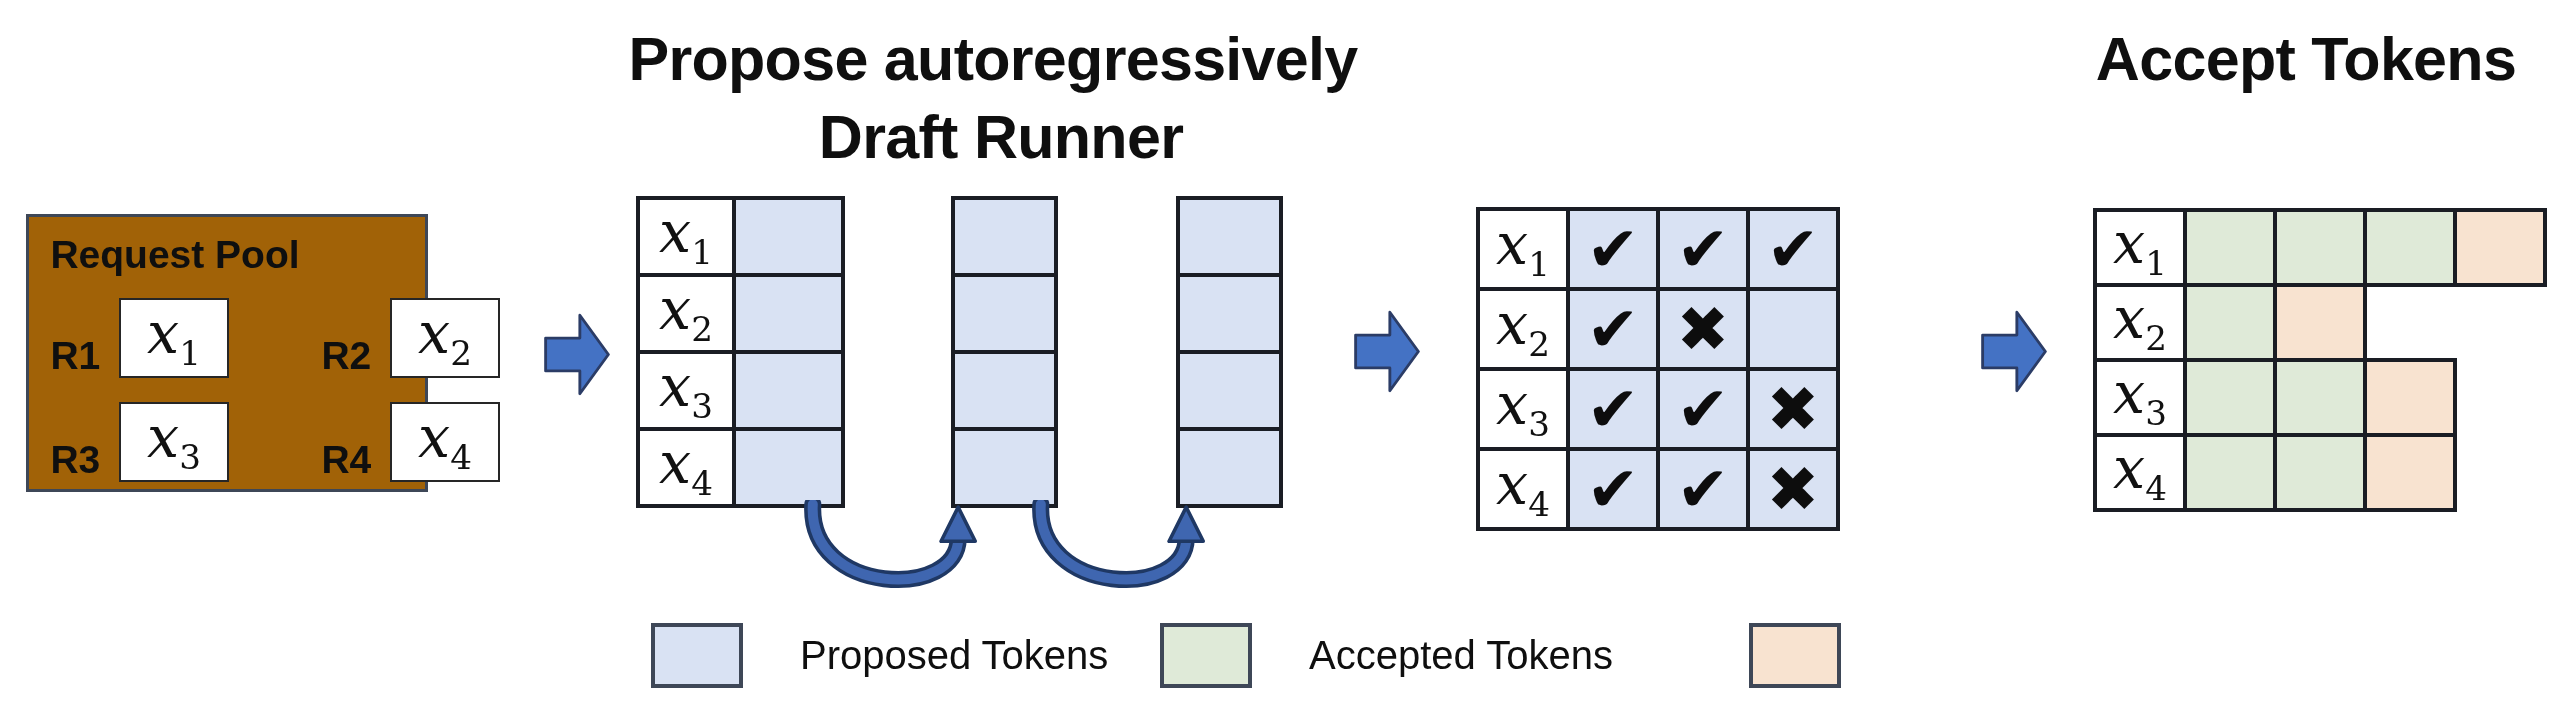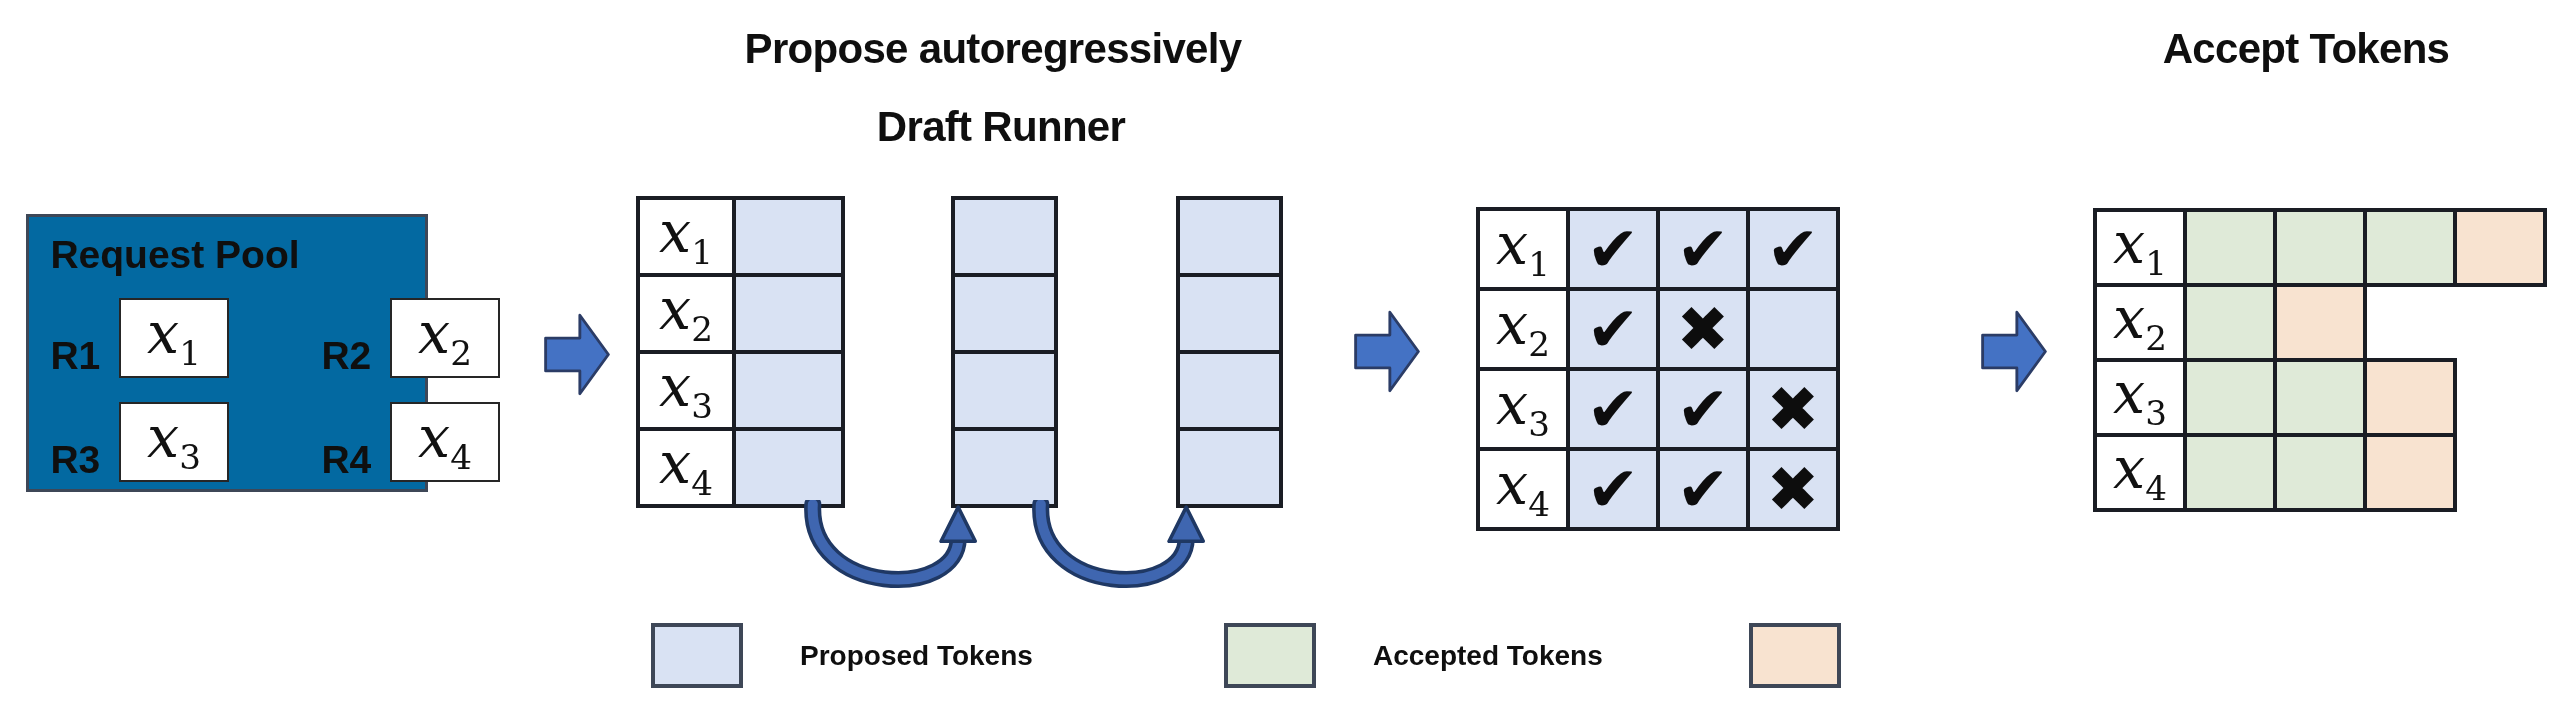--- a/index.html
+++ b/index.html
@@ -15,26 +15,26 @@
     --ink:#0f0f0f;
   }
   html,body{margin:0;padding:0;background:#ffffff;}
   #canvas{
     position:relative;width:2576px;height:703px;background:#ffffff;overflow:hidden;
     font-family:"Liberation Sans", sans-serif;color:var(--ink);
   }
   
   .heading{
     position:absolute;transform:translateX(-50%);white-space:nowrap;
-    font-size:42px;font-weight:600;letter-spacing:-0.7px;color:var(--ink);line-height:1.1;
+    font-size:61px;font-weight:600;letter-spacing:-0.7px;color:var(--ink);line-height:1.1;
   }
   
   .pool{
     position:absolute;left:26px;top:214px;width:402px;height:278px;
-    border:3.6px solid var(--slate);background:#0369a1;box-sizing:border-box;
+    border:3.6px solid var(--slate);background:#a16207;box-sizing:border-box;
   }
   .pool-title{font-size:39px;font-weight:600;margin:15.7px 0 0 21.4px;}
   .pool-grid{
     display:grid;grid-template-columns:271px auto;row-gap:24px;
     margin:21.4px 0 0 21.4px;justify-content:start;
   }
   .req{display:flex;align-items:flex-end;gap:18.6px;}
   .req-id{font-size:39px;font-weight:600;min-width:50px;}
   .token-box{
     width:106px;height:76px;border:2.9px solid #262626;background:#fff;
@@ -62,21 +62,21 @@
   svg.block-arrow{position:absolute;}
   svg.loops{position:absolute;left:771px;top:500px;}
   
   .legend-item{position:absolute;top:623px;display:flex;align-items:center;gap:57px;}
   .legend-item > span:first-child{
     display:inline-block;width:84px;height:57px;border:4.3px solid var(--slate);box-sizing:content-box;
   }
   span.proposed{background:var(--proposed);}
   span.accepted{background:var(--accepted);}
   span.bonus{background:var(--bonus);}
-  .legend-label{font-size:28px;font-weight:700;white-space:nowrap;}
+  .legend-label{font-size:40px;font-weight:400;white-space:nowrap;}
 </style>
 </head>
 <body>
 
 <div id="canvas">
 
   <div class="heading" style="left:993px;top:26px">Propose autoregressively</div>
   <div class="heading" style="left:1001px;top:104px">Draft Runner</div>
   <div class="heading" style="left:2306px;top:26px">Accept Tokens</div>
 
@@ -243,21 +243,21 @@
       <td class="accepted"></td>
       <td class="bonus"></td>
     </tr>
   </tbody>
     </table>
 
   <div class="legend-item" style="left:651px">
     <span class="proposed"></span>
     <span class="legend-label">Proposed Tokens</span>
   </div>
-  <div class="legend-item" style="left:1224px">
+  <div class="legend-item" style="left:1160px">
     <span class="accepted"></span>
     <span class="legend-label">Accepted Tokens</span>
   </div>
   <div class="legend-item" style="left:1749px">
     <span class="bonus"></span>
   </div>
 
 </div>
 
 

